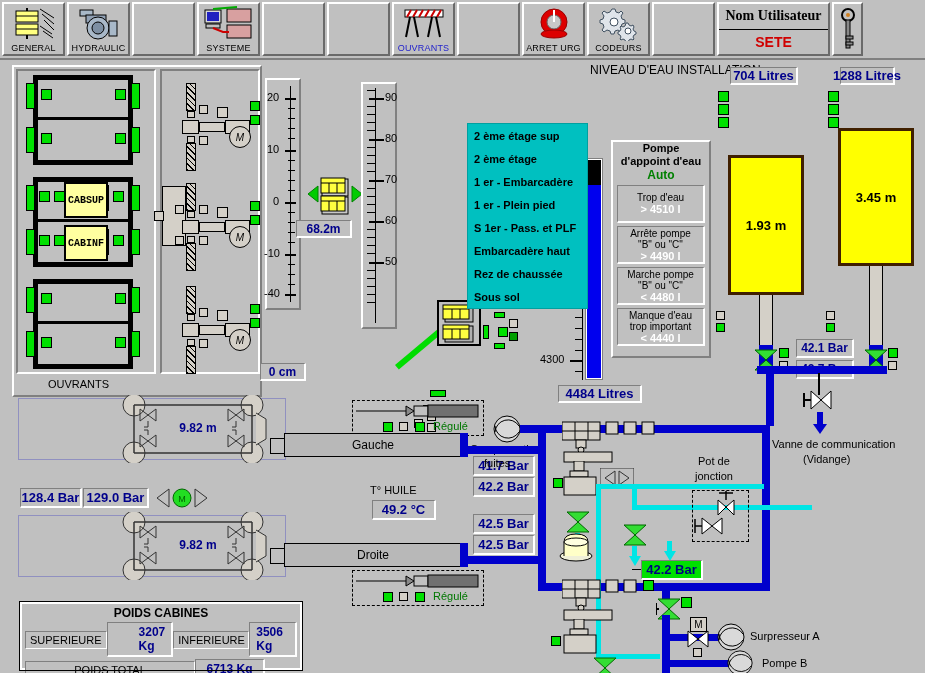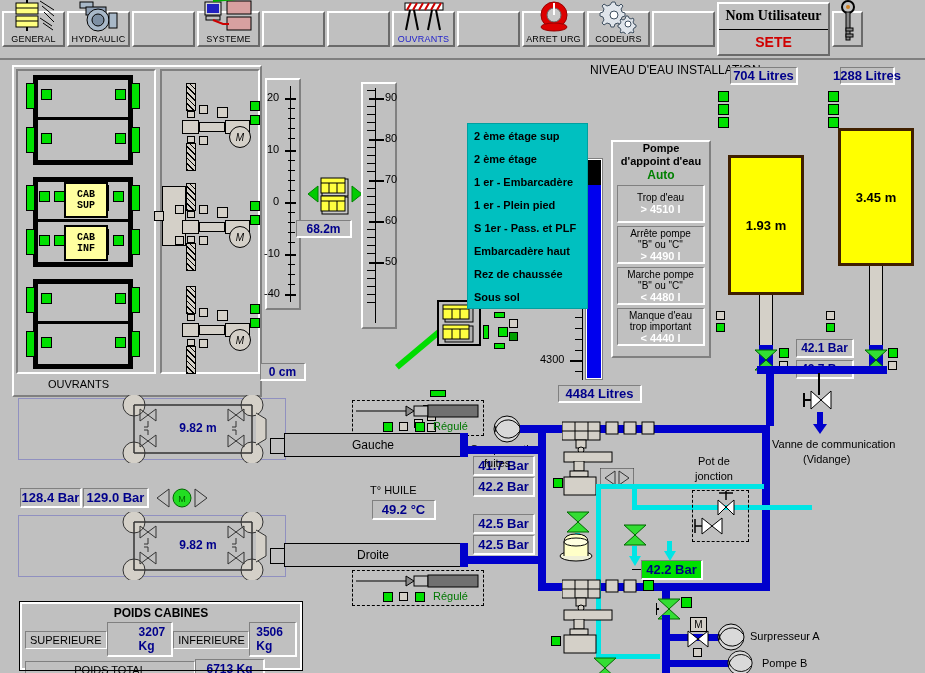--- a/index.html
+++ b/index.html
@@ -17,21 +17,21 @@
 
   
   #toolbar {
     position: absolute; left: 0; top: 0; width: 925px; height: 60px;
     background: #c0c0c0;
     border-bottom: 2px solid #808080;
     display: flex; align-items: stretch;
     padding: 2px 1px;
   }
   .tbtn {
-    width: 63px; margin: 9px 1px;
+    width: 63px; margin: 0 1px;
     background: #c0c0c0;
     border-top: 2px solid #ffffff;
     border-left: 2px solid #ffffff;
     border-right: 2px solid #6a6a6a;
     border-bottom: 2px solid #6a6a6a;
     display: flex; flex-direction: column;
     align-items: center; justify-content: flex-end;
     padding-bottom: 1px;
     position: relative;
   }
@@ -98,21 +98,21 @@
   .car {
     position: absolute; width: 120px; height: 90px;
   }
   .car .frame { position:absolute; left: 10px; top: 0; width: 100px; height: 90px;
     border: 5px solid #000; background: #c0c0c0; }
   .car .mid { position: absolute; left: 10px; top: 42px; width: 100px; height: 3px; background: #000; }
   .gled { position: absolute; background: #00e000; border: 1px solid #000; }
   .cab {
     position: absolute; width: 44px; height: 36px; background: #ffffa0;
     border: 2px solid #000; color: #000; font-size: 10px; font-weight: bold;
-    display: flex; flex-direction: column; align-items: center; justify-content: center;
+    display: flex; flex-direction: row; align-items: center; justify-content: center;
     font-family: "Liberation Mono", monospace; line-height: 11px;
   }
 
   
   .mech-box { position: absolute; background: #d4d0c8; border: 1px solid #000; }
   .mech-spring { position: absolute; background:
       repeating-linear-gradient(45deg, #000 0 1px, #d4d0c8 1px 4px);
       border: 1px solid #000; }
   .mcircle { position: absolute; width: 22px; height: 22px; border-radius: 50%;
     border: 1px solid #000; background: #d4d0c8; color:#000; font-size:10px;

